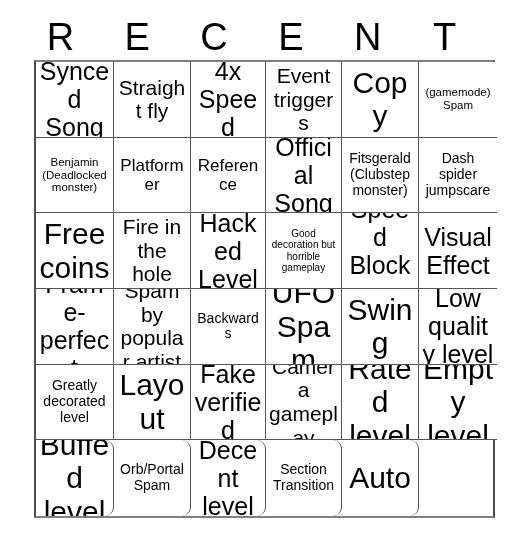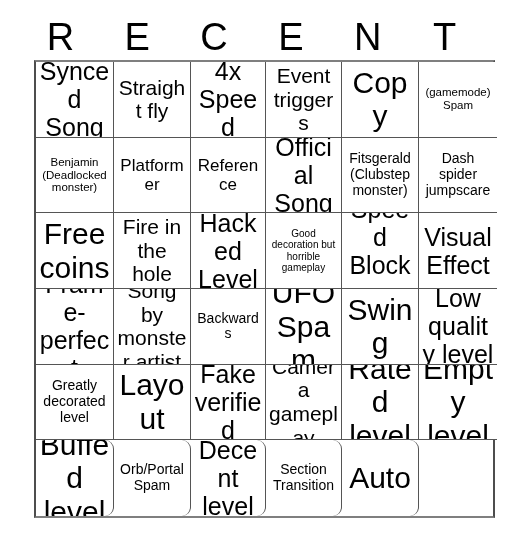--- a/index.html
+++ b/index.html
@@ -151,21 +151,21 @@
       <div class="cell fs-xl">
         <span class="cell-text">Speed Blocks</span>
       </div>
       <div class="cell fs-xl">
         <span class="cell-text">Visual Effect</span>
       </div>
       <div class="cell fs-xl">
         <span class="cell-text">Frame-perfect</span>
       </div>
       <div class="cell fs-l">
-        <span class="cell-text">Song by monster artist</span>
+        <span class="cell-text">Spam by popular artist</span>
       </div>
       <div class="cell fs-s">
         <span class="cell-text">Backwards</span>
       </div>
       <div class="cell fs-xxl">
         <span class="cell-text">UFO Spam</span>
       </div>
       <div class="cell fs-xxl">
         <span class="cell-text">Swing</span>
       </div>

